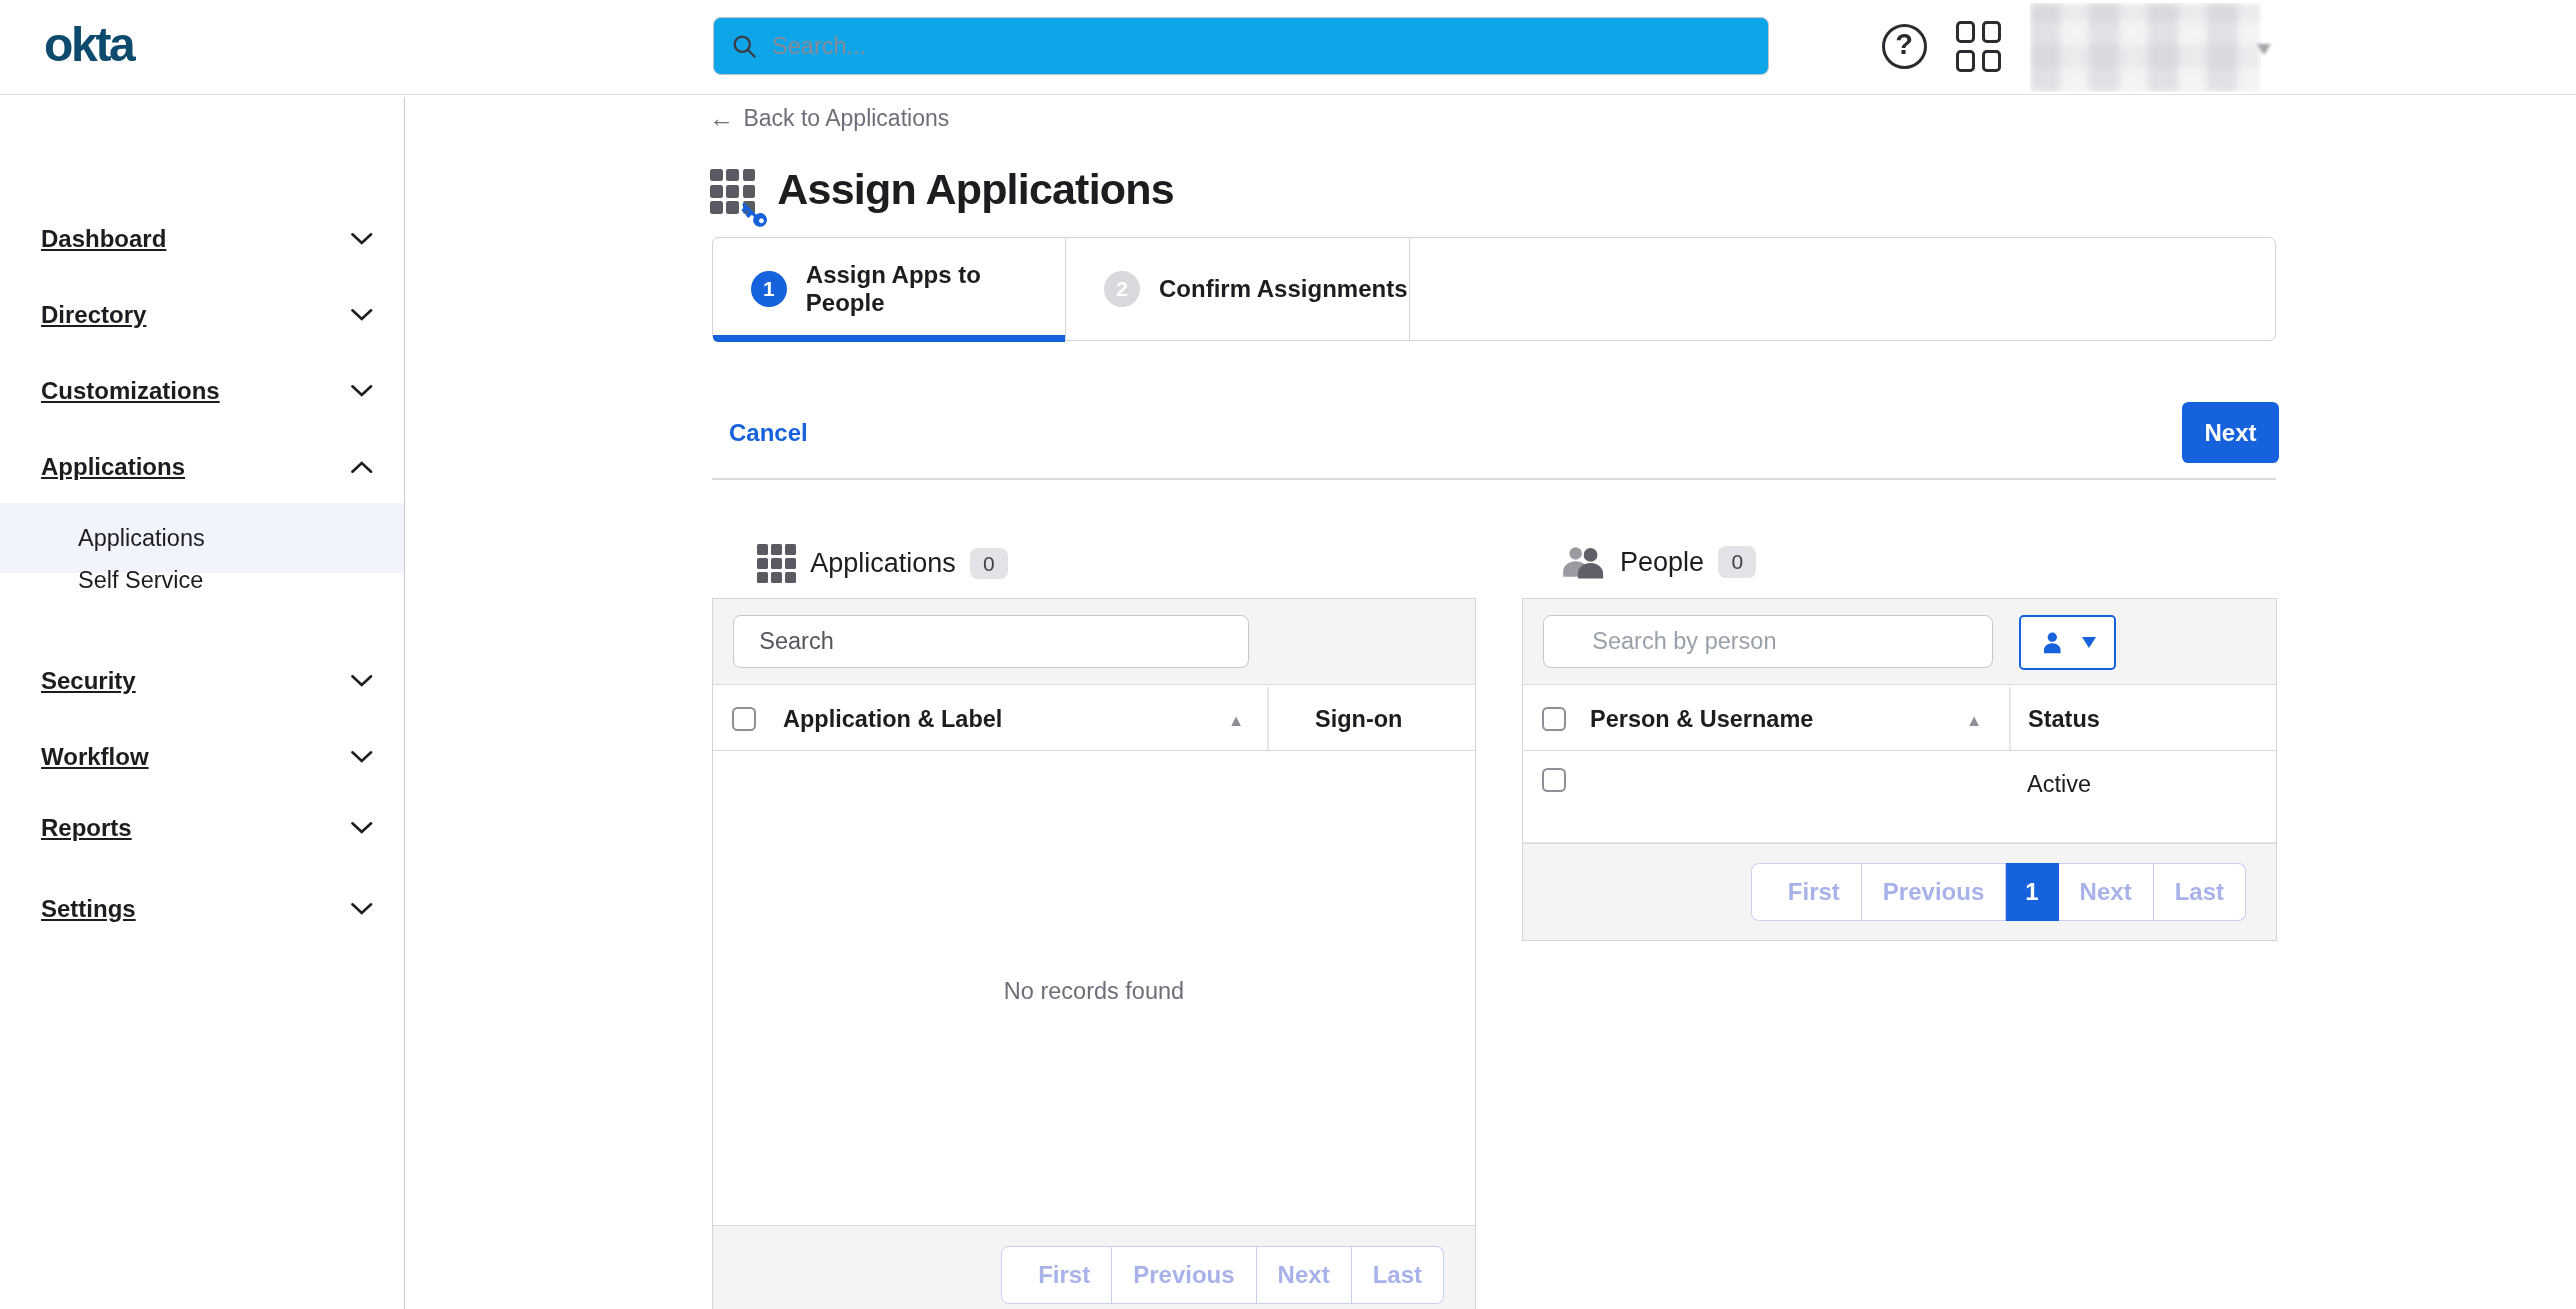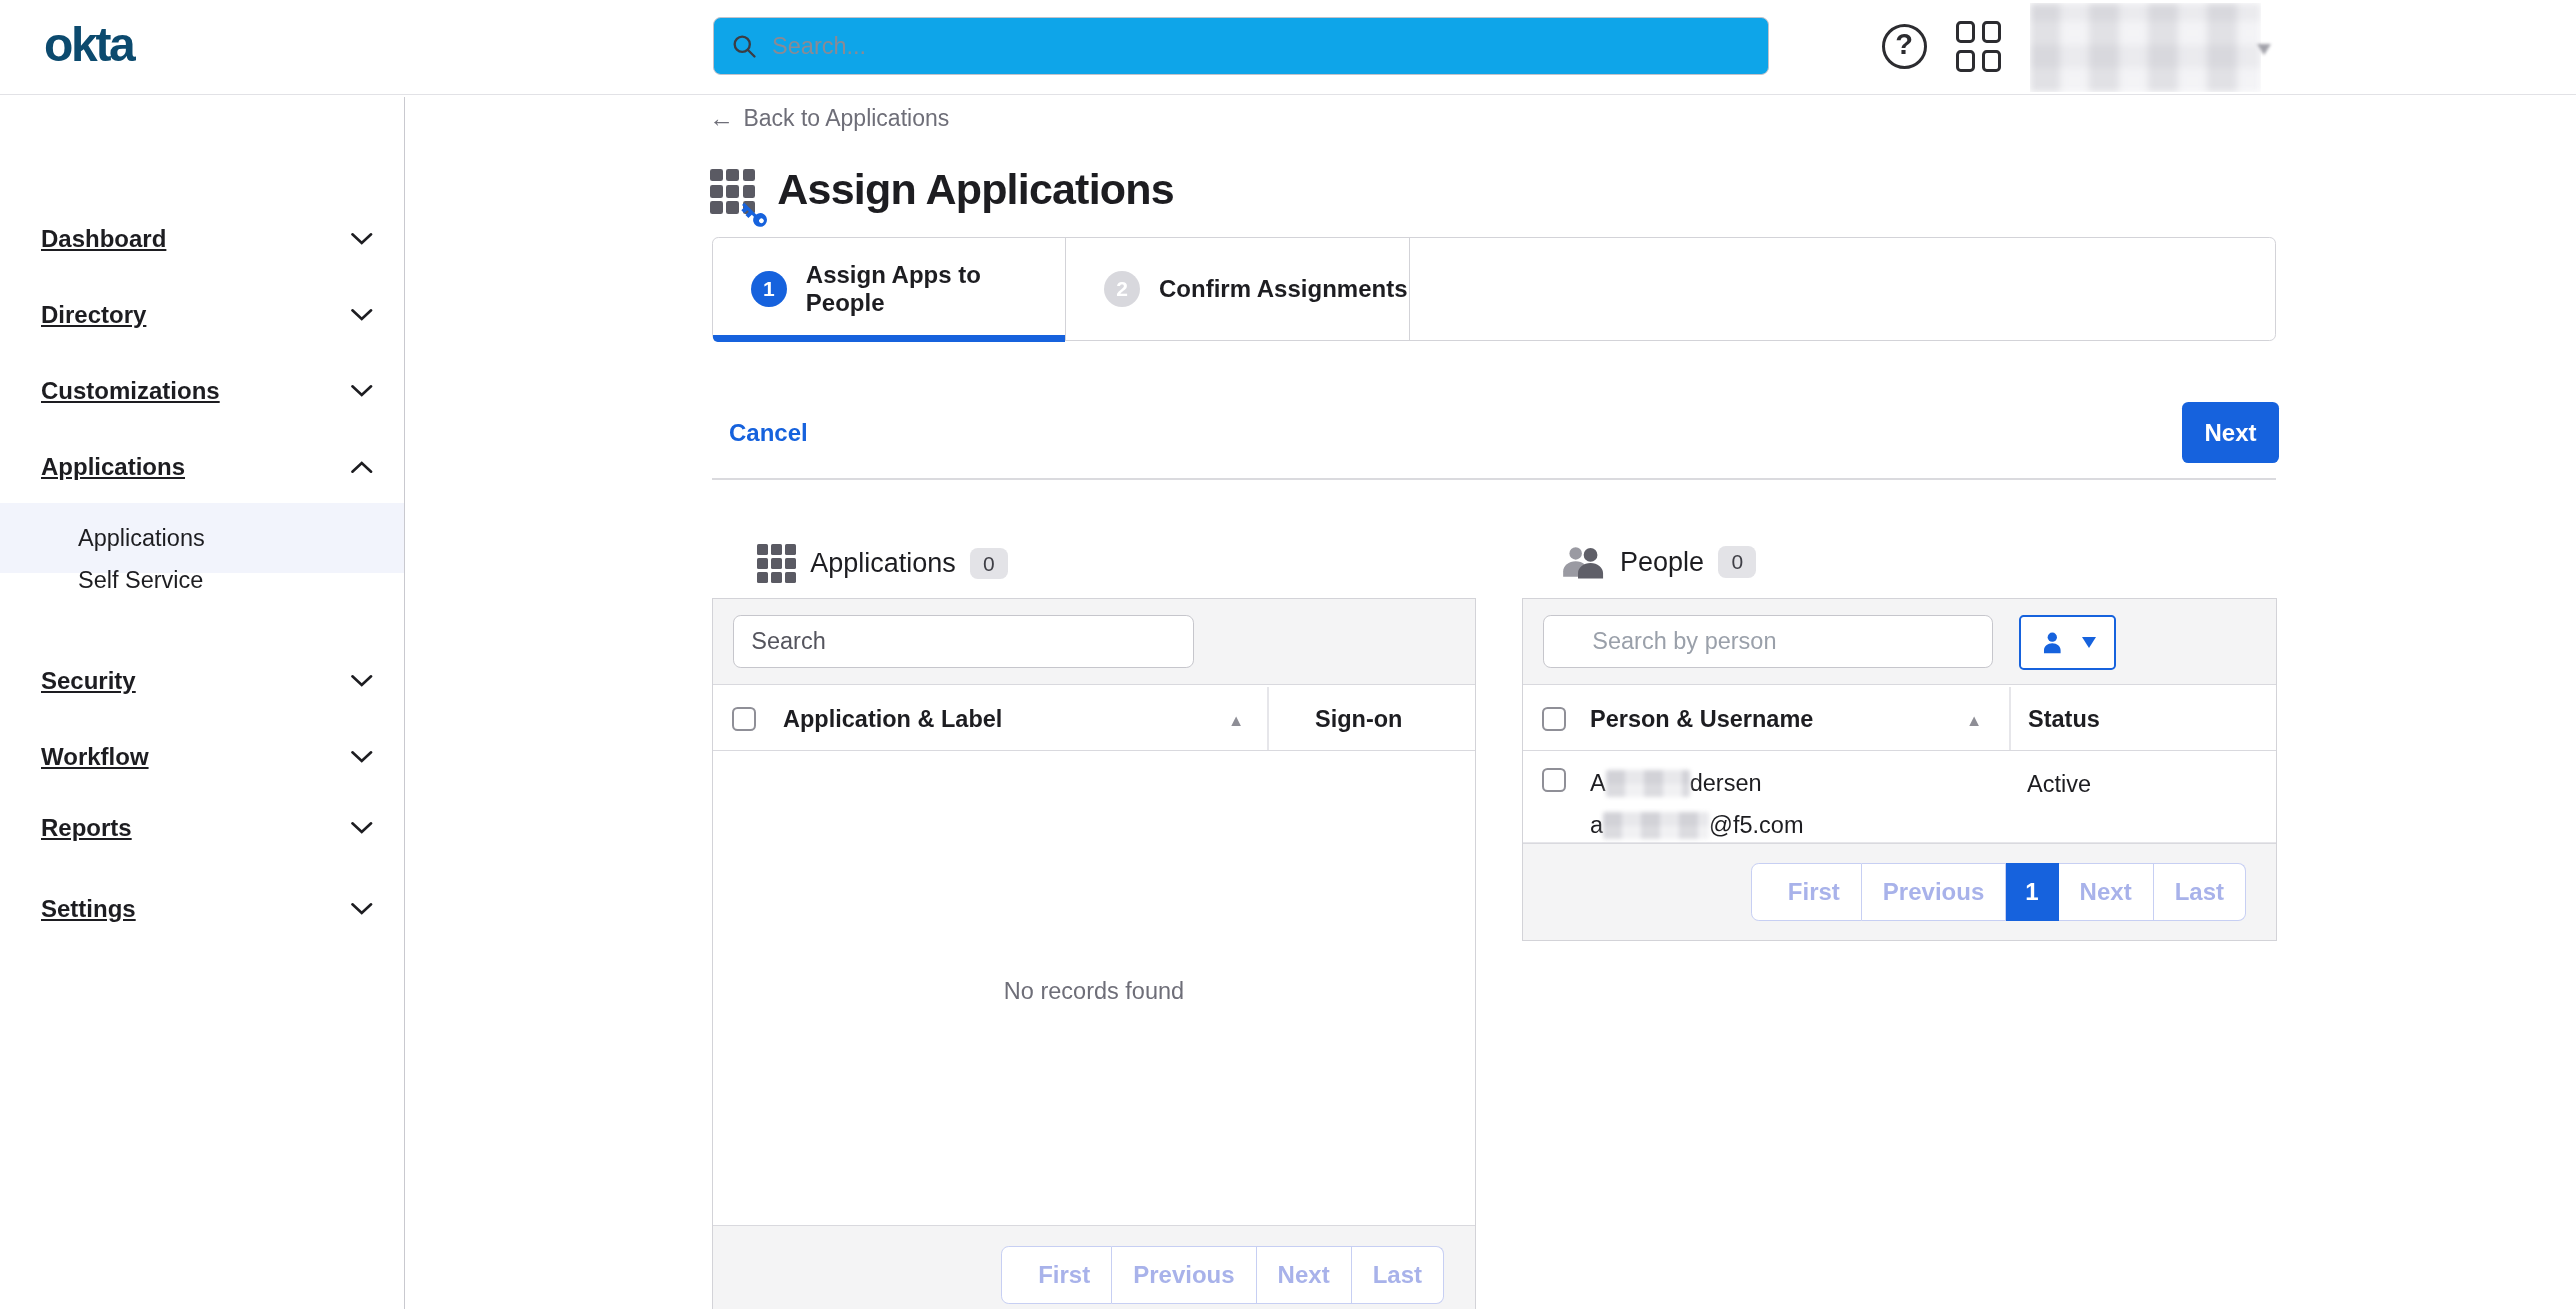--- a/index.html
+++ b/index.html
@@ -76,21 +76,21 @@
   .count-badge { background:#e3e3e7; border-radius:7.8px; padding:3.9px 13.3px; font-size:21px; color:#3f3f46; font-weight:400; }
   .grid3s { display:grid; grid-template-columns:repeat(3,11px); grid-template-rows:repeat(3,11px); gap:3.1px; }
   .grid3s span { background:#5a5a63; border-radius:1.6px; }
 
   
   .panel { position:absolute; border:1.6px solid #d3d3d8; background:#fff; }
   .panel-apps { left:712px; top:598px; width:764px; height:711px; }
   .panel-people { left:1522px; top:598px; width:755px; height:343px; }
   .ptoolbar { position:absolute; top:0; left:0; right:0; height:86px; background:#f4f4f5; border-bottom:1.6px solid #d9d9de; }
   .ptoolbar input { position:absolute; left:20.3px; top:16.4px; height:53px; border:1.6px solid #c6c6cc; border-radius:7.8px; background:#fff; font-size:23.5px; font-family:"Liberation Sans",sans-serif; color:#3c3c43; outline:none; }
-  .apps-search { width:461px; padding:0 17px; }
+  .apps-search { width:516px; padding:0 25px; }
   .apps-search::placeholder { color:#55555e; }
   .people-search { width:450px; padding:0 17px 0 48px; }
   .people-search::placeholder { color:#9aa0aa; }
   .toolbar-search-icon { position:absolute; left:34px; top:31px; pointer-events:none; }
   .person-filter-btn { position:absolute; left:496px; top:16.4px; width:97px; height:55px; background:#fff; border:2.3px solid #1662dd; border-radius:4.7px; display:flex; align-items:center; justify-content:center; gap:17px; cursor:pointer; }
   .caret-down-blue { width:0; height:0; border-left:7.8px solid transparent; border-right:7.8px solid transparent; border-top:11px solid #1662dd; }
 
   .thead { position:absolute; left:0; right:0; top:88px; height:64px; background:#fff; border-bottom:1.6px solid #d9d9de; }
   .checkbox { position:absolute; width:24px; height:24px; border:2.3px solid #8f8f97; border-radius:5.5px; background:#fff; cursor:pointer; }
   .thead .checkbox { left:19px; top:19.6px; }
@@ -331,24 +331,20 @@
     </div>
     <div class="thead">
       <span class="checkbox"></span>
       <span class="col-label" style="left:67px;">Person &amp; Username</span>
       <span class="sort-asc" style="left:443px;">▲</span>
       <span class="col-divider" style="left:486px;"></span>
       <span class="col-label" style="left:505px;">Status</span>
     </div>
     <div class="prow">
       <span class="checkbox"></span>
-      <div class="person-cell">
-        <span>A</span><span class="rd rd-name"></span><span>dersen</span><br>
-        <span>a</span><span class="rd rd-user"></span><span>@f5.com</span>
-      </div>
       <span class="status-cell">Active</span>
     </div>
     <div class="tfoot tfoot-people">
       <div class="pagination pg-people">
         <button class="pg-btn">First</button>
         <button class="pg-btn">Previous</button>
         <button class="pg-btn current">1</button>
         <button class="pg-btn">Next</button>
         <button class="pg-btn">Last</button>
       </div>

